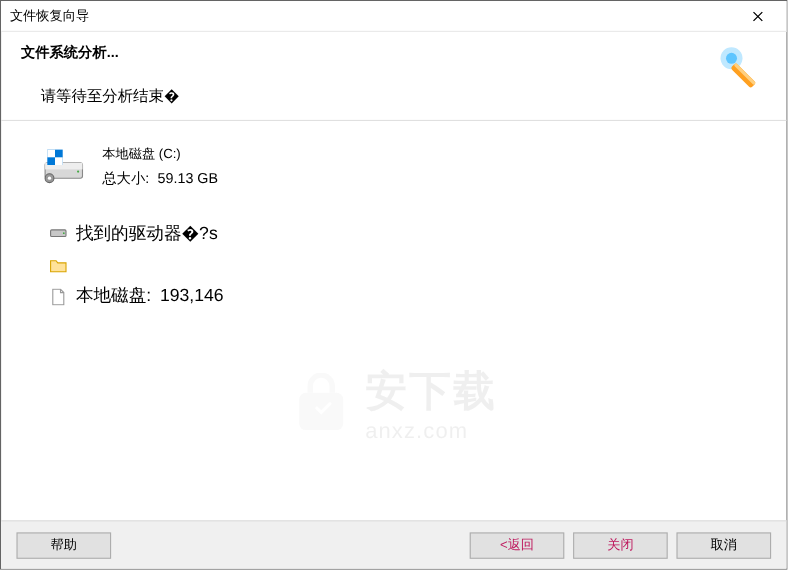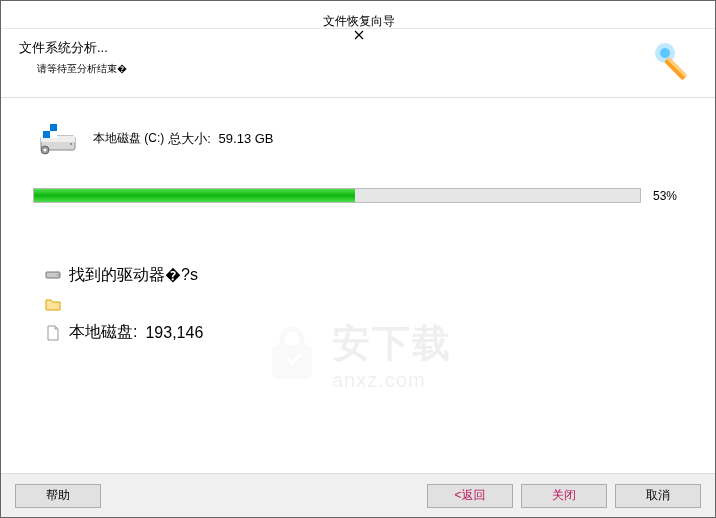--- a/index.html
+++ b/index.html
@@ -1,31 +1,31 @@
 <!DOCTYPE html>
 <html><head>
 <meta charset="utf-8">
 <style>
 * { box-sizing: border-box; margin: 0; padding: 0; }
 body { font-family: "Microsoft YaHei", "Segoe UI", Tahoma, sans-serif; font-size: 12px; background: #fff; }
 .window { width: 716px; height: 518px; border: 1px solid #646464; background: #fff; display: flex; flex-direction: column; }
-.titlebar { height: 28px; background: #fff; display: flex; align-items: center; padding: 12px 6px 0 8px; border-bottom: 1px solid #e8e8e8; flex-direction: column; }
+.titlebar { height: 28px; background: #fff; display: flex; align-items: center; padding: 0 6px 0 8px; border-bottom: 1px solid #e8e8e8; }
 .titlebar-text { flex: 1; font-size: 12px; color: #000; }
 .close-btn { width: 40px; height: 24px; display: flex; align-items: center; justify-content: center; cursor: pointer; }
 .close-btn svg { width: 10px; height: 10px; }
 .header { padding: 10px 18px 12px 18px; display: flex; align-items: flex-start; }
 .header-text { flex: 1; }
-.header-title { font-weight: normal; font-size: 13px; color: #000; margin-bottom: 4px; }
-.header-sub { font-size: 10px; color: #000; padding-left: 18px; }
+.header-title { font-weight: bold; font-size: 13px; color: #000; margin-bottom: 20px; }
+.header-sub { font-size: 14px; color: #000; padding-left: 18px; }
 .wizard-icon { width: 46px; height: 46px; }
 .sep { height: 1px; background: #e0e0e0; margin: 0; }
 .content { flex: 1; padding: 20px 32px 10px 32px; position: relative; }
 .disk-row { display: flex; align-items: center; gap: 14px; margin-bottom: 28px; margin-left: 4px; }
 .disk-icon { width: 42px; height: 42px; }
-.disk-info { display: flex; flex-direction: row; gap: 4px; }
+.disk-info { display: flex; flex-direction: column; gap: 4px; }
 .disk-name { font-size: 12px; color: #000; }
 .disk-size-row { font-size: 13px; color: #000; }
 .disk-size-row .lbl { margin-right: 4px; }
 .progress-row { display: flex; align-items: center; gap: 12px; margin-bottom: 60px; }
 .progress-outer { flex: 1; height: 15px; border: 1px solid #bcbcbc; background: #e6e6e6; position: relative; overflow: hidden; }
 .progress-inner { height: 100%; background: linear-gradient(to bottom, #4de04d 0%, #0fb50f 50%, #4de04d 100%); }
 .progress-pct { font-size: 12px; color: #000; min-width: 30px; }
 .stats { display: flex; flex-direction: column; gap: 10px; margin-left: 12px; }
 .stat-row { display: flex; align-items: center; gap: 8px; font-size: 16px; color: #000; }
 .stat-icon { width: 16px; height: 16px; display: flex; align-items: center; justify-content: center; }
@@ -82,26 +82,20 @@
       </svg>
       <div class="disk-info">
         <div class="disk-name">本地磁盘 (C:)</div>
         <div class="disk-size-row">
           <span class="lbl">总大小:</span>
           <span>59.13 GB</span>
         </div>
       </div>
     </div>
 
-    <div class="progress-row">
-      <div class="progress-outer">
-        <div class="progress-inner" style="width:53%"></div>
-      </div>
-      <span class="progress-pct">53%</span>
-    </div>
 
     <div class="watermark">
       <svg width="56" height="56" viewBox="0 0 56 56">
         <rect x="8" y="18" width="40" height="34" rx="6" fill="#d8d8d8"></rect>
         <path d="M18 18 v-6 a10 10 0 0 1 20 0 v6" fill="none" stroke="#d8d8d8" stroke-width="5"></path>
         <path d="M24 32 l4 4 l8 -8" fill="none" stroke="#fff" stroke-width="3" stroke-linecap="round"></path>
       </svg>
       <div class="watermark-text">
         <div class="watermark-main">安下载</div>
         <div class="watermark-sub">anxz.com</div>

